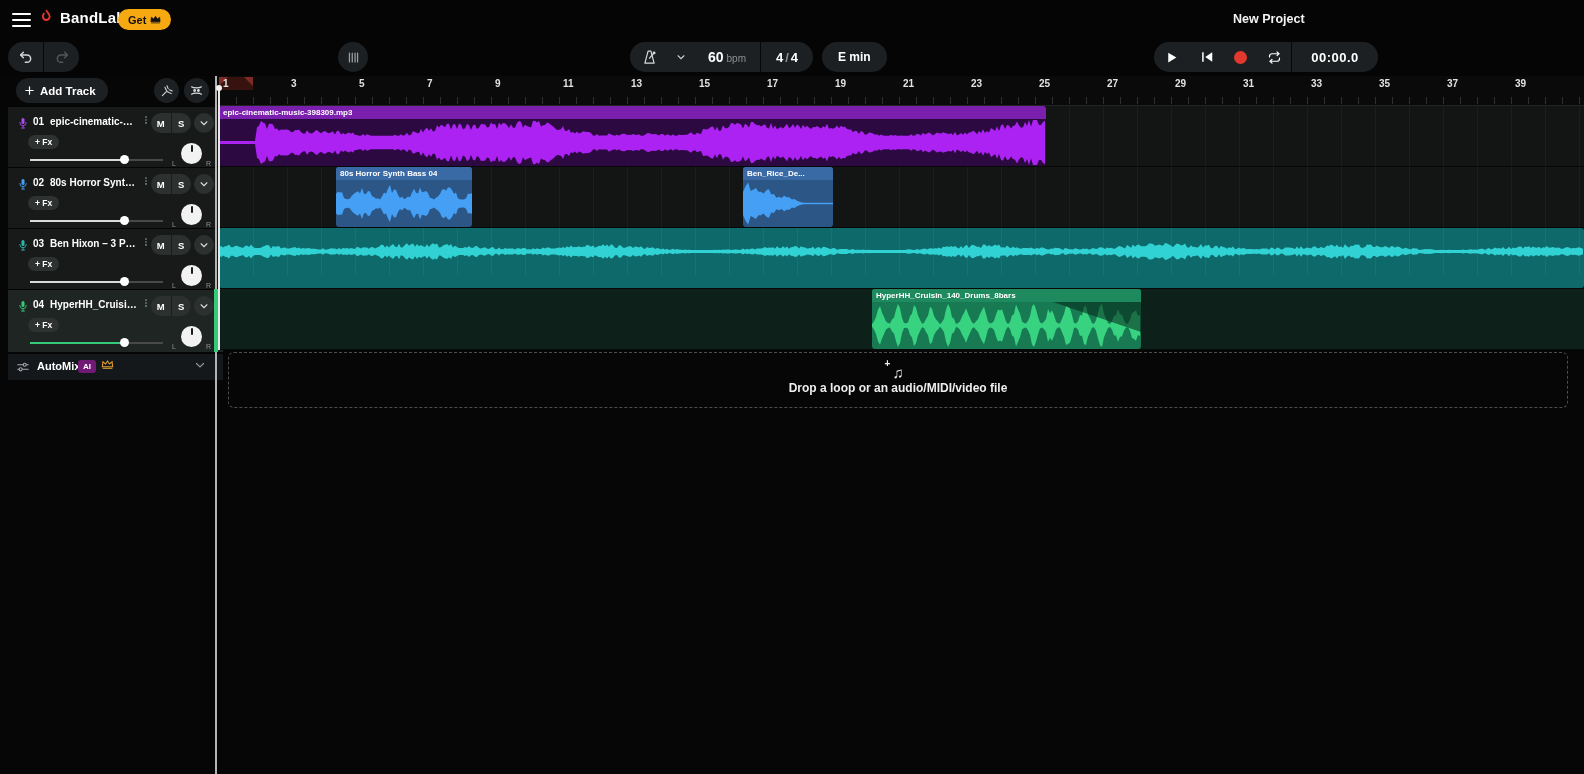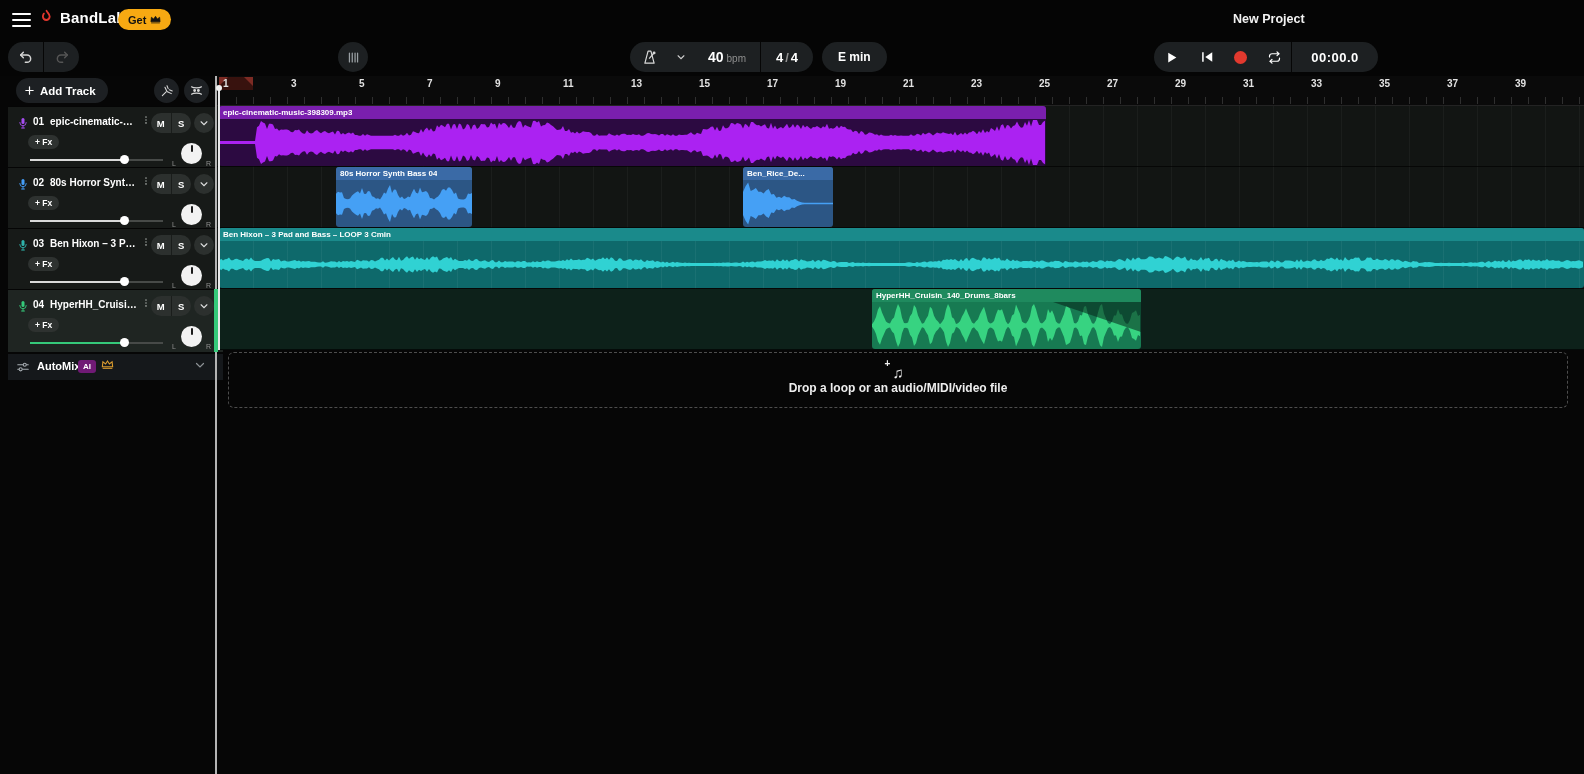--- a/index.html
+++ b/index.html
@@ -174,21 +174,21 @@
           <path d="M11.5 13.5L18 6"></path>
           <circle cx="18.5" cy="5.5" r="1.2" fill="#d8d8d8"></circle>
         </svg>
     </button>
     <button class="tbtn chev-btn">
       <svg width="10" height="10" viewBox="0 0 24 24" fill="none" stroke="currentColor" stroke-width="2.6" stroke-linecap="round">
           <path d="M5 9l7 7 7-7"></path>
         </svg>
     </button>
     <div class="bpm-box">
-      <span class="bpm-val">40</span><span class="bpm-unit">bpm</span>
+      <span class="bpm-val">60</span><span class="bpm-unit">bpm</span>
     </div>
     <div class="vdiv"></div>
     <div class="sig-box">
       <span>4</span><span class="sep">/</span><span>4</span>
     </div>
   </div>
 
   <div class="key-pill">
       <span>E min</span>
     </div>
@@ -558,23 +558,20 @@
       <span class="clip-label">Ben_Rice_De...</span>
     </div>
     <div class="wave-body">
       <svg class="clip-wave" preserveAspectRatio="none" viewBox="0 0 70 47">
               <polygon points="0,12.0 2,6.3 4,2.5 6,10.9 8,9.7 10,7.9 12,11.7 14,11.7 16,13.5 18,10.4 20,8.9 22,14.6 24,13.9 26,17.8 28,16.7 30,18.1 32,15.8 34,17.3 36,17.3 38,19.4 40,19.0 42,20.8 44,21.7 46,22.5 48,22.7 50,22.7 52,22.7 54,22.7 56,22.7 58,22.7 60,22.7 62,22.7 64,22.7 66,22.7 68,22.7 70,22.7 70,24.3 68,24.3 66,24.3 64,24.3 62,24.3 60,24.3 58,24.3 56,24.3 54,24.3 52,24.3 50,24.3 48,24.3 46,24.5 44,25.3 42,26.2 40,28.0 38,27.6 36,29.7 34,29.7 32,31.2 30,28.9 28,30.3 26,29.2 24,33.1 22,32.4 20,38.1 18,36.6 16,33.5 14,35.3 12,35.3 10,39.1 8,37.3 6,36.1 4,44.5 2,40.7 0,35.0" fill="#45a0f5"></polygon>
             </svg>
     </div>
   </div>
 
   <div class="clip striped" style="left: 2px; width: 1365px; top: 122px; background: rgb(14, 105, 107);">
-    <div class="clip-header" style="background: rgb(26, 138, 139);">
-      <span class="clip-label">Ben Hixon – 3 Pad and Bass – LOOP 3 Cmin</span>
-    </div>
     <div class="wave-body">
       <svg class="clip-wave" preserveAspectRatio="none" viewBox="0 0 1365 47">
               <polygon points="0,20.2 2,17.8 4,19.5 6,18.2 8,17.9 10,16.5 12,19.2 14,19.2 16,18.0 18,17.7 20,18.7 22,19.2 24,20.0 26,18.0 28,17.6 30,18.9 32,16.6 34,19.0 36,19.9 38,19.9 40,20.0 42,19.8 44,18.5 46,17.8 48,16.9 50,17.3 52,20.5 54,17.9 56,18.7 58,18.4 60,17.9 62,20.4 64,19.7 66,19.5 68,20.5 70,20.4 72,19.9 74,19.5 76,18.9 78,20.2 80,19.4 82,20.8 84,20.0 86,20.6 88,20.3 90,20.0 92,20.7 94,20.7 96,20.8 98,21.2 100,21.5 102,21.4 104,20.2 106,21.7 108,21.6 110,21.0 112,20.2 114,20.5 116,20.6 118,21.5 120,20.0 122,21.3 124,19.9 126,20.6 128,20.1 130,20.8 132,20.1 134,20.6 136,21.1 138,18.7 140,19.4 142,20.4 144,19.3 146,19.6 148,19.6 150,20.8 152,18.9 154,19.3 156,20.4 158,19.4 160,18.7 162,16.8 164,16.7 166,19.5 168,17.4 170,19.6 172,17.5 174,16.1 176,18.4 178,19.2 180,15.7 182,19.7 184,19.1 186,16.8 188,15.3 190,17.7 192,16.2 194,15.4 196,18.8 198,16.0 200,18.2 202,17.0 204,18.3 206,19.1 208,16.2 210,19.0 212,16.4 214,15.3 216,16.6 218,15.5 220,19.4 222,19.3 224,17.5 226,16.7 228,15.9 230,17.8 232,15.9 234,19.4 236,17.8 238,19.0 240,20.0 242,20.0 244,20.1 246,19.0 248,19.7 250,17.9 252,19.8 254,19.9 256,18.2 258,18.1 260,19.9 262,20.6 264,19.8 266,19.3 268,20.4 270,21.1 272,19.6 274,19.1 276,21.3 278,21.2 280,19.6 282,21.2 284,21.2 286,19.9 288,20.7 290,20.4 292,20.4 294,20.5 296,21.5 298,20.3 300,20.3 302,21.1 304,19.9 306,20.1 308,21.6 310,21.2 312,21.6 314,20.2 316,21.3 318,20.2 320,21.1 322,21.0 324,19.4 326,20.5 328,19.5 330,19.5 332,20.5 334,20.4 336,20.5 338,20.1 340,19.4 342,20.1 344,19.0 346,19.9 348,18.2 350,19.4 352,17.4 354,19.2 356,19.0 358,19.1 360,18.3 362,19.3 364,18.8 366,18.7 368,16.8 370,17.6 372,18.7 374,17.6 376,19.7 378,18.7 380,17.7 382,18.1 384,16.2 386,18.2 388,16.5 390,18.7 392,16.3 394,17.2 396,19.8 398,20.0 400,17.2 402,17.4 404,19.8 406,19.7 408,19.0 410,18.3 412,18.3 414,20.1 416,18.4 418,18.8 420,19.5 422,18.2 424,20.2 426,20.9 428,18.9 430,20.1 432,19.8 434,19.2 436,20.9 438,19.9 440,20.6 442,21.6 444,20.5 446,21.7 448,20.7 450,21.9 452,21.4 454,20.8 456,21.8 458,20.9 460,21.6 462,21.7 464,22.0 466,21.6 468,22.1 470,21.7 472,22.1 474,22.1 476,22.1 478,22.0 480,22.0 482,22.1 484,22.1 486,22.1 488,22.0 490,22.1 492,22.1 494,22.1 496,21.8 498,22.1 500,21.8 502,21.9 504,21.6 506,21.7 508,21.4 510,21.4 512,22.1 514,21.8 516,21.5 518,21.4 520,22.0 522,21.8 524,20.6 526,21.8 528,20.8 530,21.4 532,20.8 534,20.5 536,21.5 538,20.6 540,20.6 542,20.4 544,20.0 546,19.1 548,20.1 550,19.4 552,19.8 554,19.3 556,20.7 558,18.2 560,19.9 562,20.3 564,18.2 566,19.9 568,18.4 570,20.7 572,19.2 574,18.9 576,18.1 578,18.6 580,20.4 582,18.3 584,19.2 586,19.6 588,20.4 590,20.2 592,20.1 594,18.8 596,20.9 598,19.4 600,19.1 602,20.8 604,18.7 606,19.1 608,19.8 610,20.4 612,20.9 614,20.0 616,20.3 618,21.7 620,21.2 622,20.9 624,21.0 626,21.1 628,21.0 630,21.9 632,21.5 634,21.1 636,22.1 638,21.7 640,21.8 642,22.1 644,21.4 646,22.1 648,22.1 650,21.8 652,22.1 654,21.9 656,22.1 658,22.1 660,22.1 662,22.1 664,22.1 666,22.1 668,22.1 670,22.1 672,22.1 674,22.1 676,22.1 678,22.1 680,22.0 682,22.1 684,22.0 686,22.0 688,21.5 690,21.3 692,21.6 694,22.1 696,22.1 698,20.9 700,21.7 702,21.6 704,20.7 706,20.4 708,21.5 710,20.5 712,20.2 714,20.8 716,20.2 718,20.4 720,19.4 722,20.8 724,18.7 726,19.1 728,18.3 730,19.1 732,18.0 734,19.1 736,18.0 738,19.6 740,20.5 742,18.1 744,20.2 746,17.8 748,17.0 750,20.0 752,17.5 754,16.7 756,17.8 758,18.7 760,18.7 762,20.1 764,16.5 766,16.6 768,18.4 770,16.9 772,18.4 774,18.0 776,16.5 778,17.7 780,16.6 782,19.6 784,19.2 786,19.8 788,17.6 790,19.2 792,20.2 794,18.6 796,20.1 798,19.3 800,20.2 802,20.8 804,19.9 806,20.1 808,19.9 810,20.2 812,19.6 814,20.4 816,21.0 818,19.7 820,20.7 822,19.5 824,19.5 826,20.4 828,21.3 830,21.4 832,20.5 834,20.7 836,19.8 838,20.0 840,19.9 842,21.1 844,21.9 846,20.1 848,20.5 850,21.2 852,21.2 854,21.5 856,20.2 858,20.7 860,21.6 862,21.6 864,20.4 866,21.1 868,20.4 870,21.7 872,21.1 874,20.0 876,20.8 878,21.0 880,19.6 882,19.3 884,19.8 886,20.9 888,19.6 890,20.2 892,19.8 894,20.5 896,20.8 898,19.3 900,18.1 902,18.4 904,19.6 906,20.4 908,16.9 910,18.2 912,19.7 914,16.4 916,18.7 918,17.0 920,16.5 922,18.3 924,18.2 926,18.3 928,17.4 930,15.5 932,15.5 934,15.9 936,17.8 938,17.2 940,16.6 942,17.2 944,17.7 946,14.9 948,15.4 950,16.4 952,17.5 954,19.2 956,16.9 958,15.5 960,16.0 962,17.6 964,16.9 966,15.5 968,19.2 970,19.7 972,17.2 974,18.9 976,18.8 978,19.8 980,18.5 982,16.1 984,19.5 986,17.6 988,17.5 990,16.8 992,20.3 994,20.1 996,18.0 998,17.7 1000,20.7 1002,17.8 1004,19.1 1006,19.6 1008,20.8 1010,19.3 1012,19.9 1014,18.6 1016,21.2 1018,20.8 1020,19.6 1022,20.7 1024,19.9 1026,20.5 1028,21.3 1030,21.0 1032,21.0 1034,21.2 1036,21.3 1038,21.0 1040,21.6 1042,20.7 1044,20.5 1046,20.5 1048,20.5 1050,21.7 1052,19.6 1054,20.1 1056,21.5 1058,19.6 1060,19.9 1062,21.4 1064,21.2 1066,19.6 1068,19.6 1070,19.5 1072,19.7 1074,20.2 1076,20.9 1078,18.6 1080,21.0 1082,18.2 1084,20.7 1086,20.4 1088,19.5 1090,20.1 1092,20.5 1094,18.7 1096,18.2 1098,19.9 1100,20.3 1102,18.7 1104,19.9 1106,19.4 1108,17.4 1110,18.0 1112,16.5 1114,17.4 1116,18.8 1118,16.6 1120,19.3 1122,18.2 1124,19.9 1126,16.0 1128,18.6 1130,19.4 1132,17.8 1134,18.1 1136,16.4 1138,16.7 1140,16.5 1142,19.8 1144,19.8 1146,19.0 1148,16.6 1150,16.8 1152,16.5 1154,18.9 1156,19.1 1158,17.6 1160,18.7 1162,19.2 1164,19.3 1166,18.0 1168,18.8 1170,20.1 1172,18.2 1174,18.3 1176,19.8 1178,18.5 1180,18.8 1182,20.0 1184,21.0 1186,19.7 1188,20.3 1190,21.1 1192,21.6 1194,20.0 1196,20.5 1198,20.4 1200,21.9 1202,21.7 1204,21.4 1206,20.9 1208,21.3 1210,21.1 1212,21.2 1214,21.6 1216,21.9 1218,22.1 1220,22.1 1222,21.8 1224,22.1 1226,22.1 1228,22.1 1230,21.8 1232,22.0 1234,22.1 1236,22.1 1238,22.1 1240,22.1 1242,22.1 1244,21.6 1246,21.9 1248,22.0 1250,21.6 1252,21.3 1254,21.8 1256,21.5 1258,21.8 1260,21.3 1262,20.7 1264,20.8 1266,22.0 1268,20.7 1270,20.1 1272,21.5 1274,20.8 1276,19.6 1278,20.4 1280,19.9 1282,20.8 1284,19.1 1286,20.9 1288,20.8 1290,18.7 1292,21.0 1294,19.5 1296,20.2 1298,19.6 1300,18.4 1302,18.5 1304,20.4 1306,18.6 1308,19.0 1310,18.2 1312,20.0 1314,18.5 1316,19.6 1318,19.7 1320,18.8 1322,20.5 1324,19.2 1326,19.4 1328,17.9 1330,19.7 1332,19.6 1334,19.1 1336,19.7 1338,19.8 1340,19.4 1342,20.8 1344,20.8 1346,19.7 1348,19.1 1350,19.6 1352,20.6 1354,20.0 1356,20.2 1358,19.7 1360,19.3 1362,19.9 1364,20.7 1364,26.3 1362,27.1 1360,27.7 1358,27.3 1356,26.8 1354,27.0 1352,26.4 1350,27.4 1348,27.9 1346,27.3 1344,26.2 1342,26.2 1340,27.6 1338,27.2 1336,27.3 1334,27.9 1332,27.4 1330,27.3 1328,29.1 1326,27.6 1324,27.8 1322,26.5 1320,28.2 1318,27.3 1316,27.4 1314,28.5 1312,27.0 1310,28.8 1308,28.0 1306,28.4 1304,26.6 1302,28.5 1300,28.6 1298,27.4 1296,26.8 1294,27.5 1292,26.0 1290,28.3 1288,26.2 1286,26.1 1284,27.9 1282,26.2 1280,27.1 1278,26.6 1276,27.4 1274,26.2 1272,25.5 1270,26.9 1268,26.3 1266,25.0 1264,26.2 1262,26.3 1260,25.7 1258,25.2 1256,25.5 1254,25.2 1252,25.7 1250,25.4 1248,25.0 1246,25.1 1244,25.4 1242,24.9 1240,24.9 1238,24.9 1236,24.9 1234,24.9 1232,25.0 1230,25.2 1228,24.9 1226,24.9 1224,24.9 1222,25.2 1220,24.9 1218,24.9 1216,25.1 1214,25.4 1212,25.8 1210,25.9 1208,25.7 1206,26.1 1204,25.6 1202,25.3 1200,25.1 1198,26.6 1196,26.5 1194,27.0 1192,25.4 1190,25.9 1188,26.7 1186,27.3 1184,26.0 1182,27.0 1180,28.2 1178,28.5 1176,27.2 1174,28.7 1172,28.8 1170,26.9 1168,28.2 1166,29.0 1164,27.7 1162,27.8 1160,28.3 1158,29.4 1156,27.9 1154,28.1 1152,30.5 1150,30.2 1148,30.4 1146,28.0 1144,27.2 1142,27.2 1140,30.5 1138,30.3 1136,30.6 1134,28.9 1132,29.2 1130,27.6 1128,28.4 1126,31.0 1124,27.1 1122,28.8 1120,27.7 1118,30.4 1116,28.2 1114,29.6 1112,30.5 1110,29.0 1108,29.6 1106,27.6 1104,27.1 1102,28.3 1100,26.7 1098,27.1 1096,28.8 1094,28.3 1092,26.5 1090,26.9 1088,27.5 1086,26.6 1084,26.3 1082,28.8 1080,26.0 1078,28.4 1076,26.1 1074,26.8 1072,27.3 1070,27.5 1068,27.4 1066,27.4 1064,25.8 1062,25.6 1060,27.1 1058,27.4 1056,25.5 1054,26.9 1052,27.4 1050,25.3 1048,26.5 1046,26.5 1044,26.5 1042,26.3 1040,25.4 1038,26.0 1036,25.7 1034,25.8 1032,26.0 1030,26.0 1028,25.7 1026,26.5 1024,27.1 1022,26.3 1020,27.4 1018,26.2 1016,25.8 1014,28.4 1012,27.1 1010,27.7 1008,26.2 1006,27.4 1004,27.9 1002,29.2 1000,26.3 998,29.3 996,29.0 994,26.9 992,26.7 990,30.2 988,29.5 986,29.4 984,27.5 982,30.9 980,28.5 978,27.2 976,28.2 974,28.1 972,29.8 970,27.3 968,27.8 966,31.5 964,30.1 962,29.4 960,31.0 958,31.5 956,30.1 954,27.8 952,29.5 950,30.6 948,31.6 946,32.0 944,29.3 942,29.8 940,30.4 938,29.8 936,29.2 934,31.1 932,31.5 930,31.5 928,29.6 926,28.7 924,28.8 922,28.7 920,30.5 918,30.0 916,28.3 914,30.6 912,27.3 910,28.8 908,30.1 906,26.6 904,27.4 902,28.6 900,28.9 898,27.7 896,26.2 894,26.5 892,27.2 890,26.8 888,27.4 886,26.1 884,27.2 882,27.7 880,27.4 878,26.0 876,26.2 874,27.0 872,25.9 870,25.3 868,26.6 866,25.9 864,26.6 862,25.4 860,25.4 858,26.3 856,26.8 854,25.5 852,25.8 850,25.8 848,26.5 846,26.9 844,25.1 842,25.9 840,27.1 838,27.0 836,27.2 834,26.3 832,26.5 830,25.6 828,25.7 826,26.6 824,27.5 822,27.5 820,26.3 818,27.3 816,26.0 814,26.6 812,27.4 810,26.8 808,27.1 806,26.9 804,27.1 802,26.2 800,26.8 798,27.7 796,26.9 794,28.4 792,26.8 790,27.8 788,29.4 786,27.2 784,27.8 782,27.4 780,30.4 778,29.3 776,30.5 774,29.0 772,28.6 770,30.1 768,28.6 766,30.4 764,30.5 762,26.9 760,28.3 758,28.3 756,29.2 754,30.3 752,29.5 750,27.0 748,30.0 746,29.2 744,26.8 742,28.9 740,26.5 738,27.4 736,29.0 734,27.9 732,29.0 730,27.9 728,28.7 726,27.9 724,28.3 722,26.2 720,27.6 718,26.6 716,26.8 714,26.2 712,26.8 710,26.5 708,25.5 706,26.6 704,26.3 702,25.4 700,25.3 698,26.1 696,24.9 694,24.9 692,25.4 690,25.7 688,25.5 686,25.0 684,25.0 682,24.9 680,25.0 678,24.9 676,24.9 674,24.9 672,24.9 670,24.9 668,24.9 666,24.9 664,24.9 662,24.9 660,24.9 658,24.9 656,24.9 654,25.1 652,24.9 650,25.2 648,24.9 646,24.9 644,25.6 642,24.9 640,25.2 638,25.3 636,24.9 634,25.9 632,25.5 630,25.1 628,26.0 626,25.9 624,26.0 622,26.1 620,25.8 618,25.3 616,26.7 614,27.0 612,26.1 610,26.6 608,27.2 606,27.9 604,28.3 602,26.2 600,27.9 598,27.6 596,26.1 594,28.2 592,26.9 590,26.8 588,26.6 586,27.4 584,27.8 582,28.7 580,26.6 578,28.4 576,28.9 574,28.1 572,27.8 570,26.3 568,28.6 566,27.1 564,28.8 562,26.7 560,27.1 558,28.8 556,26.3 554,27.7 552,27.2 550,27.6 548,26.9 546,27.9 544,27.0 542,26.6 540,26.4 538,26.4 536,25.5 534,26.5 532,26.2 530,25.6 528,26.2 526,25.2 524,26.4 522,25.2 520,25.0 518,25.6 516,25.5 514,25.2 512,24.9 510,25.6 508,25.6 506,25.3 504,25.4 502,25.1 500,25.2 498,24.9 496,25.2 494,24.9 492,24.9 490,24.9 488,25.0 486,24.9 484,24.9 482,24.9 480,25.0 478,25.0 476,24.9 474,24.9 472,24.9 470,25.3 468,24.9 466,25.4 464,25.0 462,25.3 460,25.4 458,26.1 456,25.2 454,26.2 452,25.6 450,25.1 448,26.3 446,25.3 444,26.5 442,25.4 440,26.4 438,27.1 436,26.1 434,27.8 432,27.2 430,26.9 428,28.1 426,26.1 424,26.8 422,28.8 420,27.5 418,28.2 416,28.6 414,26.9 412,28.7 410,28.7 408,28.0 406,27.3 404,27.2 402,29.6 400,29.8 398,27.0 396,27.2 394,29.8 392,30.7 390,28.3 388,30.5 386,28.8 384,30.8 382,28.9 380,29.3 378,28.3 376,27.3 374,29.4 372,28.3 370,29.4 368,30.2 366,28.3 364,28.2 362,27.7 360,28.7 358,27.9 356,28.0 354,27.8 352,29.6 350,27.6 348,28.8 346,27.1 344,28.0 342,26.9 340,27.6 338,26.9 336,26.5 334,26.6 332,26.5 330,27.5 328,27.5 326,26.5 324,27.6 322,26.0 320,25.9 318,26.8 316,25.7 314,26.8 312,25.4 310,25.8 308,25.4 306,26.9 304,27.1 302,25.9 300,26.7 298,26.7 296,25.5 294,26.5 292,26.6 290,26.6 288,26.3 286,27.1 284,25.8 282,25.8 280,27.4 278,25.8 276,25.7 274,27.9 272,27.4 270,25.9 268,26.6 266,27.7 264,27.2 262,26.4 260,27.1 258,28.9 256,28.8 254,27.1 252,27.2 250,29.1 248,27.3 246,28.0 244,26.9 242,27.0 240,27.0 238,28.0 236,29.2 234,27.6 232,31.1 230,29.2 228,31.1 226,30.3 224,29.5 222,27.7 220,27.6 218,31.5 216,30.4 214,31.7 212,30.6 210,28.0 208,30.8 206,27.9 204,28.7 202,30.0 200,28.8 198,31.0 196,28.2 194,31.6 192,30.8 190,29.3 188,31.7 186,30.2 184,27.9 182,27.3 180,31.3 178,27.8 176,28.6 174,30.9 172,29.5 170,27.4 168,29.6 166,27.5 164,30.3 162,30.2 160,28.3 158,27.6 156,26.6 154,27.7 152,28.1 150,26.2 148,27.4 146,27.4 144,27.7 142,26.6 140,27.6 138,28.3 136,25.9 134,26.4 132,26.9 130,26.2 128,26.9 126,26.4 124,27.1 122,25.7 120,27.0 118,25.5 116,26.4 114,26.5 112,26.8 110,26.0 108,25.4 106,25.3 104,26.8 102,25.6 100,25.5 98,25.8 96,26.2 94,26.3 92,26.3 90,27.0 88,26.7 86,26.4 84,27.0 82,26.2 80,27.6 78,26.8 76,28.1 74,27.5 72,27.1 70,26.6 68,26.5 66,27.5 64,27.3 62,26.6 60,29.1 58,28.6 56,28.3 54,29.1 52,26.5 50,29.7 48,30.1 46,29.2 44,28.5 42,27.2 40,27.0 38,27.1 36,27.1 34,28.0 32,30.4 30,28.1 28,29.4 26,29.0 24,27.0 22,27.8 20,28.3 18,29.3 16,29.0 14,27.8 12,27.8 10,30.5 8,29.1 6,28.8 4,27.5 2,29.2 0,26.8" fill="#30d2d3"></polygon>
             </svg>
     </div>
   </div>
 
   <div class="clip" style="left: 655px; width: 269px; top: 183px; background: rgb(23, 122, 82);">
     <div class="clip-header" style="background: rgb(31, 138, 94);">
       <span class="clip-label">HyperHH_Cruisin_140_Drums_8bars</span>

